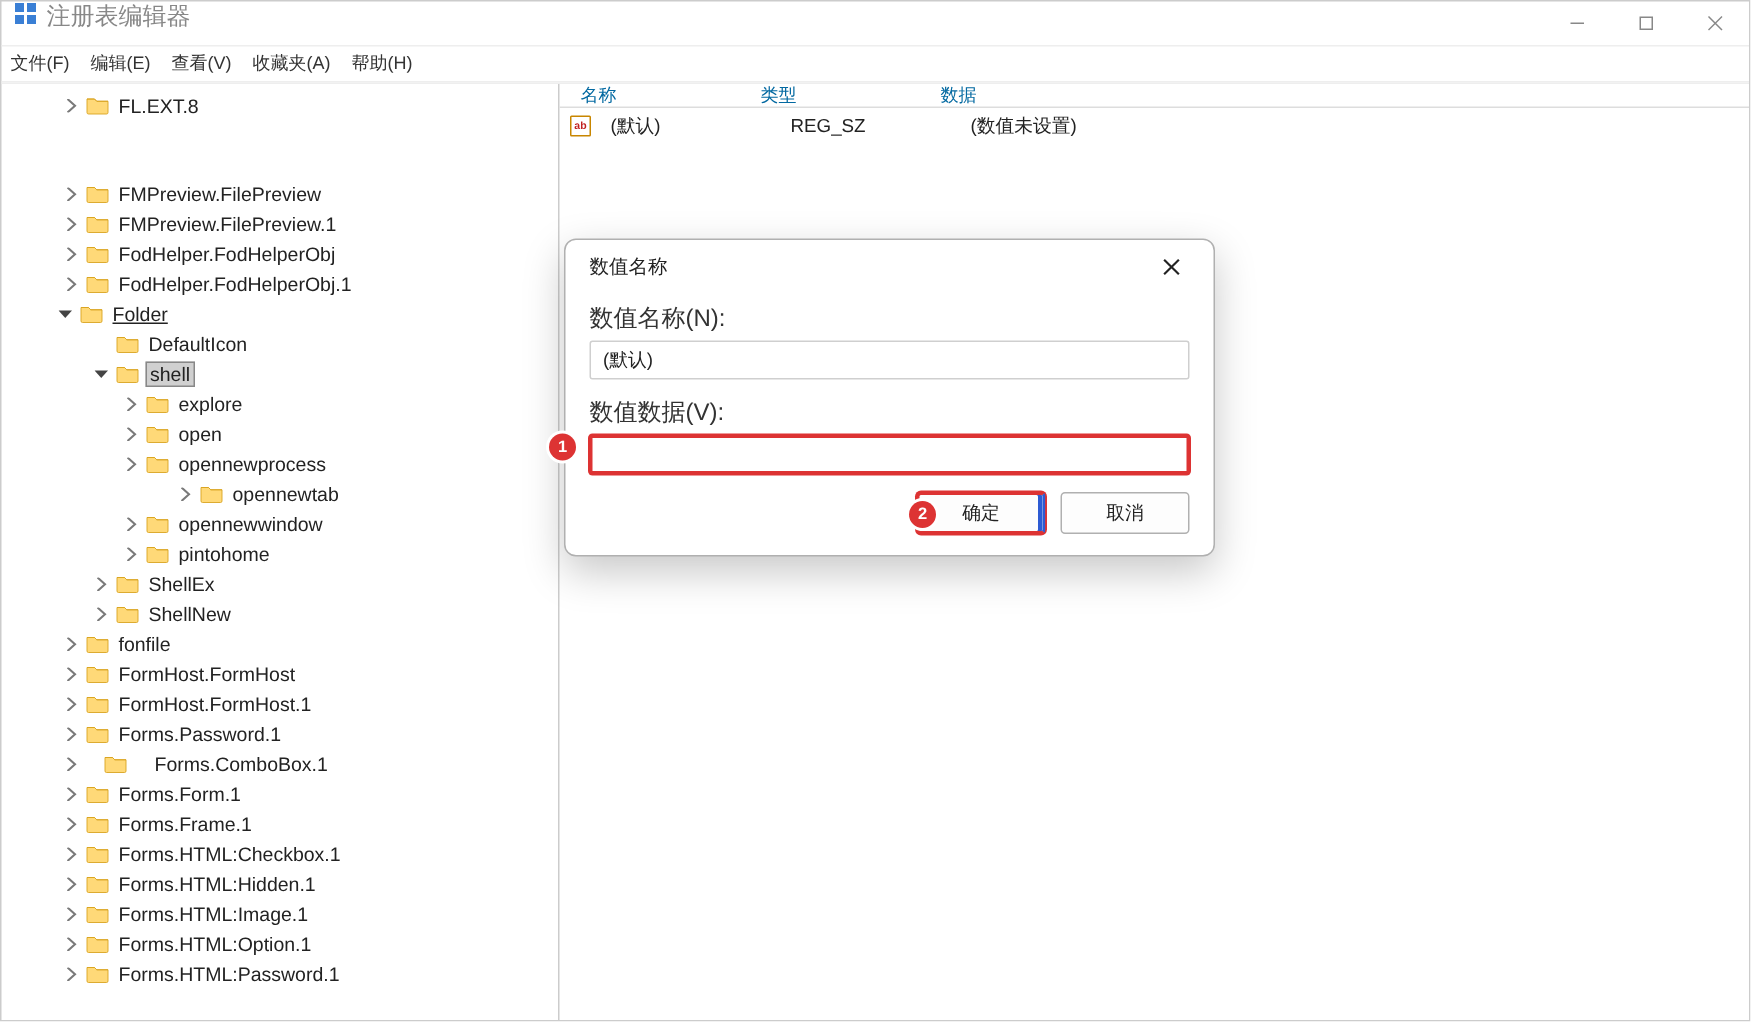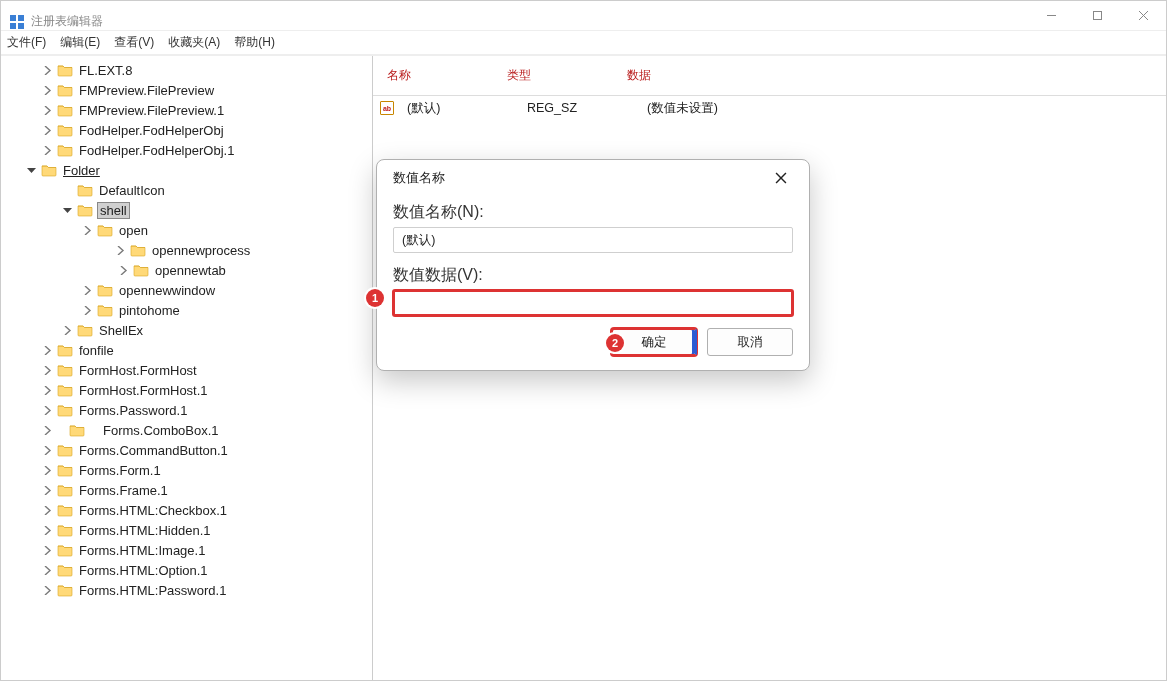--- a/index.html
+++ b/index.html
@@ -17,24 +17,24 @@
     border: 1px solid #ccc;
     display: flex;
     flex-direction: column;
     position: relative;
     background: #fff;
   }
   
   .titlebar {
     height: 30px;
     display: flex;
-    align-items: flex-end;
+    align-items: flex-start;
     padding-left: 8px;
     border-bottom: 1px solid #eee;
-    font-size: 12px;
+    font-size: 16px;
     color: #888;
     font-family: Liberation Mono, monospace;
   }
   .titlebar .app-icon {
     width: 16px; height: 16px; margin-right: 6px;
     display:inline-flex; align-items:center; justify-content:center;
     color:#3a7fd5;
   }
   .titlebar .app-icon svg{ width:16px; height:16px; }
   .title-spacer { flex: 1; }
@@ -116,25 +116,25 @@
     padding:0 2px;
   }
   .tree-row.selected .tree-label {
     background:#d0d0d0;
     border:1px solid #888;
     padding:0 2px;
   }
   
   .list-header {
     display:flex;
-    height:40px;
+    height:16px;
     align-items:center;
     border-bottom:1px solid #ddd;
     font-size:12px;
-    color:#b91c1c;
+    color:#0369a1;
     padding-left:6px;
   }
   .list-header .col { padding:0 8px; }
   .col-n { width:120px; }
   .col-t { width:120px; }
   .col-d { flex:1; }
 
   .list-body { padding-top:2px; }
   .list-row {
     display:flex; align-items:center;
@@ -286,21 +286,21 @@
             </svg>
           </span>
           <span class="folder-icon">
             <svg viewBox="0 0 16 14">
               <path d="M1 3 h5 l1.5 1.5 H15 V12 a1 1 0 0 1 -1 1 H2 a1 1 0 0 1 -1 -1 Z" fill="#ffd978" stroke="#d9a420" stroke-width="0.6"></path>
               <path d="M1 3 h5 l1.5 1.5 H15" fill="none" stroke="#d9a420" stroke-width="0.6"></path>
             </svg>
           </span>
           <span class="tree-label">FL.EXT.8</span>
         </div>
-        <div class="tree-row" style="padding-left: 36px;">
+        <div class="tree-row" style="padding-left: 36px; margin-top: 39px;">
           <span class="expander ">
             <svg viewBox="0 0 9 9">
               <path d="M2 0 L7 4.5 L2 9" fill="none" stroke="#7a7a7a" stroke-width="1.4"></path>
             </svg>
           </span>
           <span class="folder-icon">
             <svg viewBox="0 0 16 14">
               <path d="M1 3 h5 l1.5 1.5 H15 V12 a1 1 0 0 1 -1 1 H2 a1 1 0 0 1 -1 -1 Z" fill="#ffd978" stroke="#d9a420" stroke-width="0.6"></path>
               <path d="M1 3 h5 l1.5 1.5 H15" fill="none" stroke="#d9a420" stroke-width="0.6"></path>
             </svg>
@@ -342,21 +342,21 @@
             </svg>
           </span>
           <span class="folder-icon">
             <svg viewBox="0 0 16 14">
               <path d="M1 3 h5 l1.5 1.5 H15 V12 a1 1 0 0 1 -1 1 H2 a1 1 0 0 1 -1 -1 Z" fill="#ffd978" stroke="#d9a420" stroke-width="0.6"></path>
               <path d="M1 3 h5 l1.5 1.5 H15" fill="none" stroke="#d9a420" stroke-width="0.6"></path>
             </svg>
           </span>
           <span class="tree-label">FodHelper.FodHelperObj.1</span>
         </div>
-        <div class="tree-row" style="padding-left: 20px; text-decoration: underline;">
+        <div class="tree-row" style="padding-left: 32px; text-decoration: underline;">
           <span class="expander ">
             <svg viewBox="0 0 9 9">
               <path d="M0 2 L4.5 7 L9 2" fill="#444" stroke="#444" stroke-width="0"></path>
             </svg>
           </span>
           <span class="folder-icon">
             <svg viewBox="0 0 16 14">
               <path d="M1 3 h5 l1.5 1.5 H15 V12 a1 1 0 0 1 -1 1 H2 a1 1 0 0 1 -1 -1 Z" fill="#ffd978" stroke="#d9a420" stroke-width="0.6"></path>
               <path d="M1 3 h5 l1.5 1.5 H15" fill="none" stroke="#d9a420" stroke-width="0.6"></path>
             </svg>
@@ -392,23 +392,37 @@
             <svg viewBox="0 0 9 9">
               <path d="M2 0 L7 4.5 L2 9" fill="none" stroke="#7a7a7a" stroke-width="1.4"></path>
             </svg>
           </span>
           <span class="folder-icon">
             <svg viewBox="0 0 16 14">
               <path d="M1 3 h5 l1.5 1.5 H15 V12 a1 1 0 0 1 -1 1 H2 a1 1 0 0 1 -1 -1 Z" fill="#ffd978" stroke="#d9a420" stroke-width="0.6"></path>
               <path d="M1 3 h5 l1.5 1.5 H15" fill="none" stroke="#d9a420" stroke-width="0.6"></path>
             </svg>
           </span>
+          <span class="tree-label">explore</span>
+        </div>
+        <div class="tree-row" style="padding-left: 76px;">
+          <span class="expander ">
+            <svg viewBox="0 0 9 9">
+              <path d="M2 0 L7 4.5 L2 9" fill="none" stroke="#7a7a7a" stroke-width="1.4"></path>
+            </svg>
+          </span>
+          <span class="folder-icon">
+            <svg viewBox="0 0 16 14">
+              <path d="M1 3 h5 l1.5 1.5 H15 V12 a1 1 0 0 1 -1 1 H2 a1 1 0 0 1 -1 -1 Z" fill="#ffd978" stroke="#d9a420" stroke-width="0.6"></path>
+              <path d="M1 3 h5 l1.5 1.5 H15" fill="none" stroke="#d9a420" stroke-width="0.6"></path>
+            </svg>
+          </span>
           <span class="tree-label">open</span>
         </div>
-        <div class="tree-row" style="padding-left: 109px;">
+        <div class="tree-row" style="padding-left: 76px;">
           <span class="expander ">
             <svg viewBox="0 0 9 9">
               <path d="M2 0 L7 4.5 L2 9" fill="none" stroke="#7a7a7a" stroke-width="1.4"></path>
             </svg>
           </span>
           <span class="folder-icon">
             <svg viewBox="0 0 16 14">
               <path d="M1 3 h5 l1.5 1.5 H15 V12 a1 1 0 0 1 -1 1 H2 a1 1 0 0 1 -1 -1 Z" fill="#ffd978" stroke="#d9a420" stroke-width="0.6"></path>
               <path d="M1 3 h5 l1.5 1.5 H15" fill="none" stroke="#d9a420" stroke-width="0.6"></path>
             </svg>
@@ -464,20 +478,34 @@
             </svg>
           </span>
           <span class="folder-icon">
             <svg viewBox="0 0 16 14">
               <path d="M1 3 h5 l1.5 1.5 H15 V12 a1 1 0 0 1 -1 1 H2 a1 1 0 0 1 -1 -1 Z" fill="#ffd978" stroke="#d9a420" stroke-width="0.6"></path>
               <path d="M1 3 h5 l1.5 1.5 H15" fill="none" stroke="#d9a420" stroke-width="0.6"></path>
             </svg>
           </span>
           <span class="tree-label">ShellEx</span>
         </div>
+        <div class="tree-row" style="padding-left: 56px;">
+          <span class="expander ">
+            <svg viewBox="0 0 9 9">
+              <path d="M2 0 L7 4.5 L2 9" fill="none" stroke="#7a7a7a" stroke-width="1.4"></path>
+            </svg>
+          </span>
+          <span class="folder-icon">
+            <svg viewBox="0 0 16 14">
+              <path d="M1 3 h5 l1.5 1.5 H15 V12 a1 1 0 0 1 -1 1 H2 a1 1 0 0 1 -1 -1 Z" fill="#ffd978" stroke="#d9a420" stroke-width="0.6"></path>
+              <path d="M1 3 h5 l1.5 1.5 H15" fill="none" stroke="#d9a420" stroke-width="0.6"></path>
+            </svg>
+          </span>
+          <span class="tree-label">ShellNew</span>
+        </div>
         <div class="tree-row" style="padding-left: 36px;">
           <span class="expander ">
             <svg viewBox="0 0 9 9">
               <path d="M2 0 L7 4.5 L2 9" fill="none" stroke="#7a7a7a" stroke-width="1.4"></path>
             </svg>
           </span>
           <span class="folder-icon">
             <svg viewBox="0 0 16 14">
               <path d="M1 3 h5 l1.5 1.5 H15 V12 a1 1 0 0 1 -1 1 H2 a1 1 0 0 1 -1 -1 Z" fill="#ffd978" stroke="#d9a420" stroke-width="0.6"></path>
               <path d="M1 3 h5 l1.5 1.5 H15" fill="none" stroke="#d9a420" stroke-width="0.6"></path>
@@ -533,34 +561,20 @@
               <path d="M2 0 L7 4.5 L2 9" fill="none" stroke="#7a7a7a" stroke-width="1.4"></path>
             </svg>
           </span>
           <span class="folder-icon">
             <svg viewBox="0 0 16 14">
               <path d="M1 3 h5 l1.5 1.5 H15 V12 a1 1 0 0 1 -1 1 H2 a1 1 0 0 1 -1 -1 Z" fill="#ffd978" stroke="#d9a420" stroke-width="0.6"></path>
               <path d="M1 3 h5 l1.5 1.5 H15" fill="none" stroke="#d9a420" stroke-width="0.6"></path>
             </svg>
           </span>
           <span class="tree-label">Forms.ComboBox.1</span>
-        </div>
-        <div class="tree-row" style="padding-left: 36px;">
-          <span class="expander ">
-            <svg viewBox="0 0 9 9">
-              <path d="M2 0 L7 4.5 L2 9" fill="none" stroke="#7a7a7a" stroke-width="1.4"></path>
-            </svg>
-          </span>
-          <span class="folder-icon">
-            <svg viewBox="0 0 16 14">
-              <path d="M1 3 h5 l1.5 1.5 H15 V12 a1 1 0 0 1 -1 1 H2 a1 1 0 0 1 -1 -1 Z" fill="#ffd978" stroke="#d9a420" stroke-width="0.6"></path>
-              <path d="M1 3 h5 l1.5 1.5 H15" fill="none" stroke="#d9a420" stroke-width="0.6"></path>
-            </svg>
-          </span>
-          <span class="tree-label">Forms.CommandButton.1</span>
         </div>
         <div class="tree-row" style="padding-left: 36px;">
           <span class="expander ">
             <svg viewBox="0 0 9 9">
               <path d="M2 0 L7 4.5 L2 9" fill="none" stroke="#7a7a7a" stroke-width="1.4"></path>
             </svg>
           </span>
           <span class="folder-icon">
             <svg viewBox="0 0 16 14">
               <path d="M1 3 h5 l1.5 1.5 H15 V12 a1 1 0 0 1 -1 1 H2 a1 1 0 0 1 -1 -1 Z" fill="#ffd978" stroke="#d9a420" stroke-width="0.6"></path>

